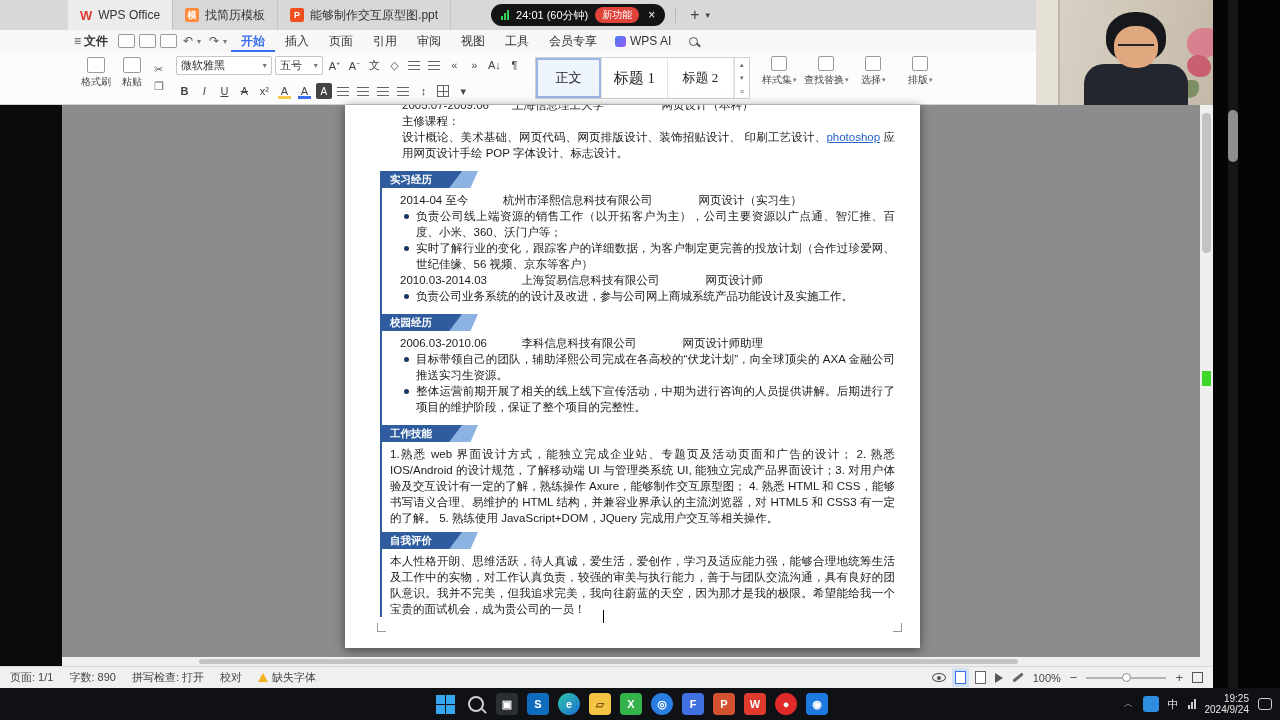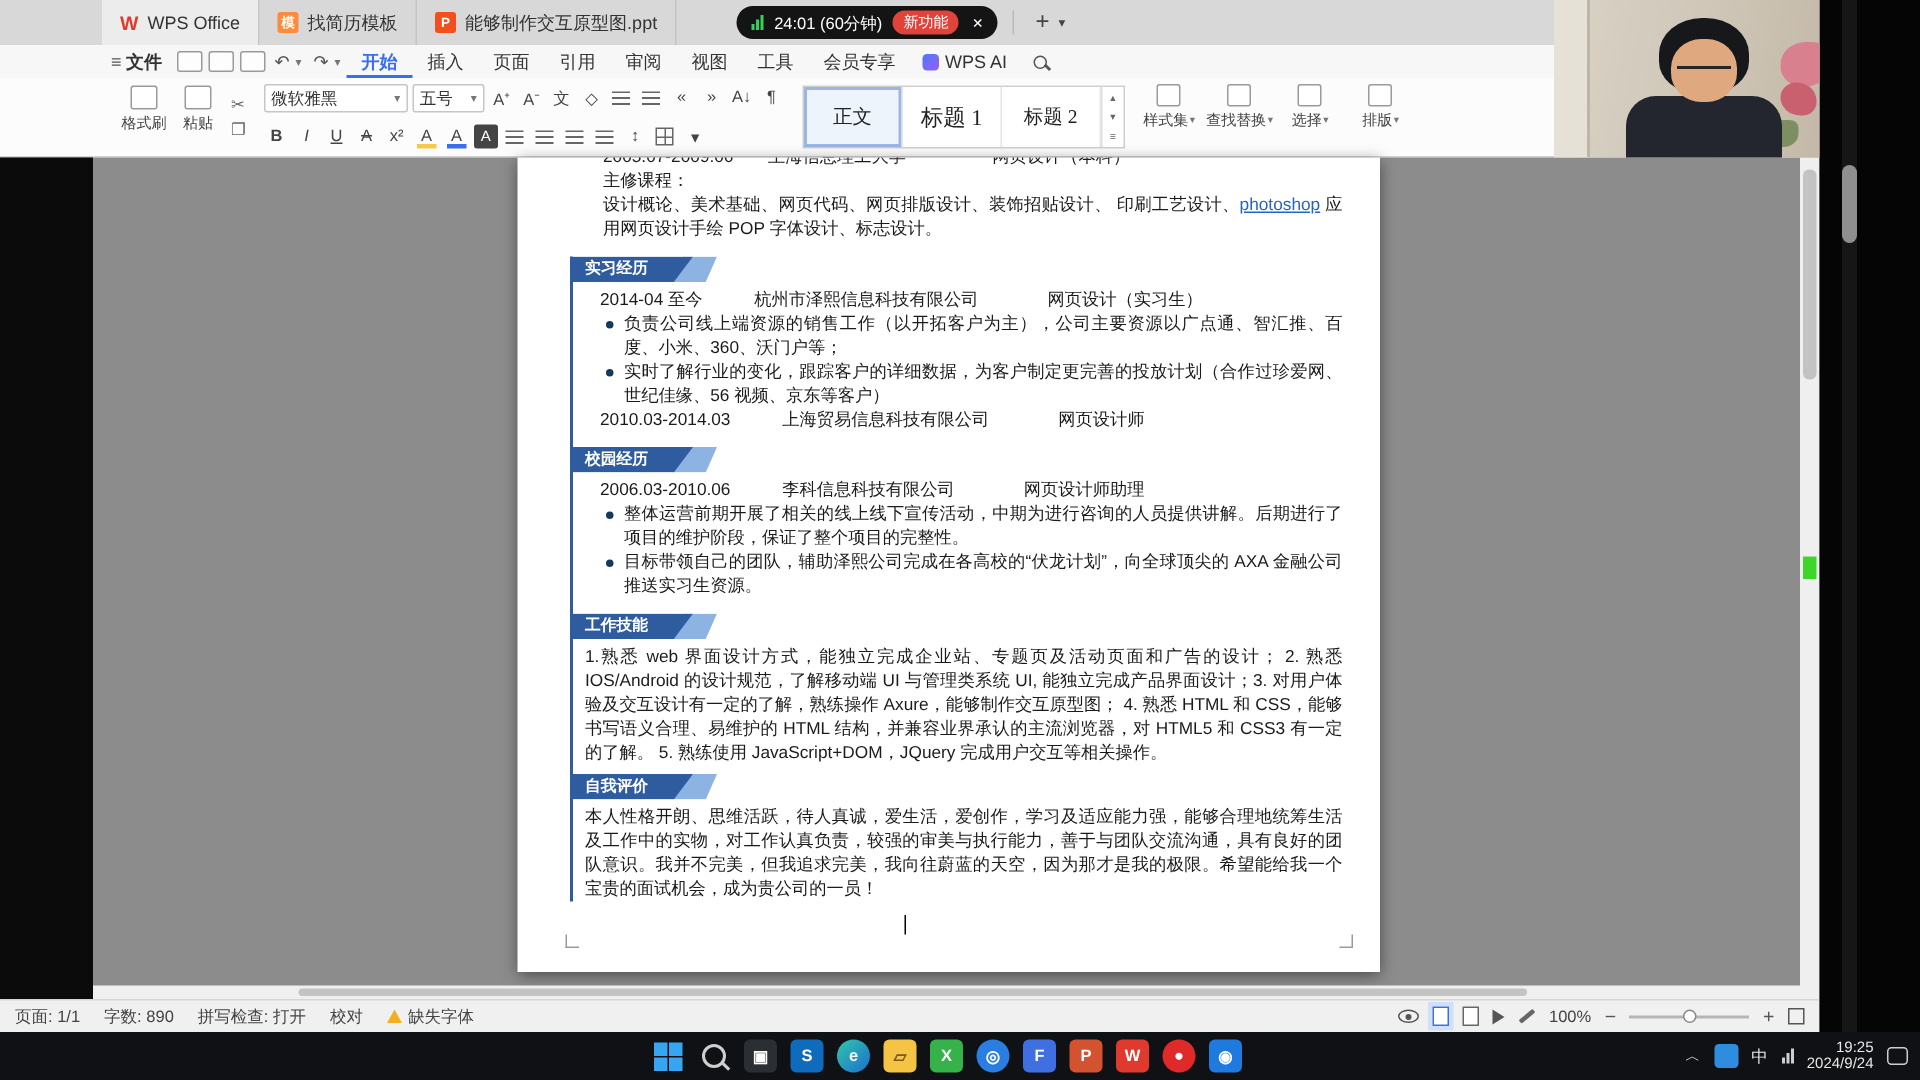--- a/index.html
+++ b/index.html
@@ -363,30 +363,31 @@
             <span class="tri"></span>
             <span class="main">实习经历</span>
           </div>
           <div class="entry-h">2014-04 至今　　　杭州市泽熙信息科技有限公司　　　　网页设计（实习生）</div>
           <ul class="bullets">
             <li>负责公司线上端资源的销售工作（以开拓客户为主），公司主要资源以广点通、智汇推、百度、小米、360、沃门户等；</li>
             <li>实时了解行业的变化，跟踪客户的详细数据，为客户制定更完善的投放计划（合作过珍爱网、世纪佳缘、56 视频、京东等客户）</li>
           </ul>
           <div class="entry-h">2010.03-2014.03　　　上海贸易信息科技有限公司　　　　网页设计师</div>
           <ul class="bullets">
+            <li>负责公司业务系统的的设计及改进，参与公司网上商城系统产品功能设计及实施工作。</li>
           </ul>
 
           <div class="banner">
             <span class="tri"></span>
             <span class="main">校园经历</span>
           </div>
           <div class="entry-h">2006.03-2010.06　　　李科信息科技有限公司　　　　网页设计师助理</div>
           <ul class="bullets">
+            <li>目标带领自己的团队，辅助泽熙公司完成在各高校的“伏龙计划”，向全球顶尖的 AXA 金融公司推送实习生资源。</li>
             <li>整体运营前期开展了相关的线上线下宣传活动，中期为进行咨询的人员提供讲解。后期进行了项目的维护阶段，保证了整个项目的完整性。</li>
-            <li>目标带领自己的团队，辅助泽熙公司完成在各高校的“伏龙计划”，向全球顶尖的 AXA 金融公司推送实习生资源。</li>
           </ul>
 
           <div class="banner">
             <span class="tri"></span>
             <span class="main">工作技能</span>
           </div>
           <div class="para">1.熟悉 web 界面设计方式，能独立完成企业站、专题页及活动页面和广告的设计；  2. 熟悉 IOS/Android 的设计规范，了解移动端 UI 与管理类系统 UI, 能独立完成产品界面设计；3. 对用户体验及交互设计有一定的了解，熟练操作 Axure，能够制作交互原型图；  4. 熟悉 HTML 和 CSS，能够书写语义合理、易维护的 HTML 结构，并兼容业界承认的主流浏览器，对 HTML5 和 CSS3 有一定的了解。  5. 熟练使用 JavaScript+DOM，JQuery 完成用户交互等相关操作。</div>
 
           <div class="banner" style="margin-top:6px;">
             <span class="tri"></span>

